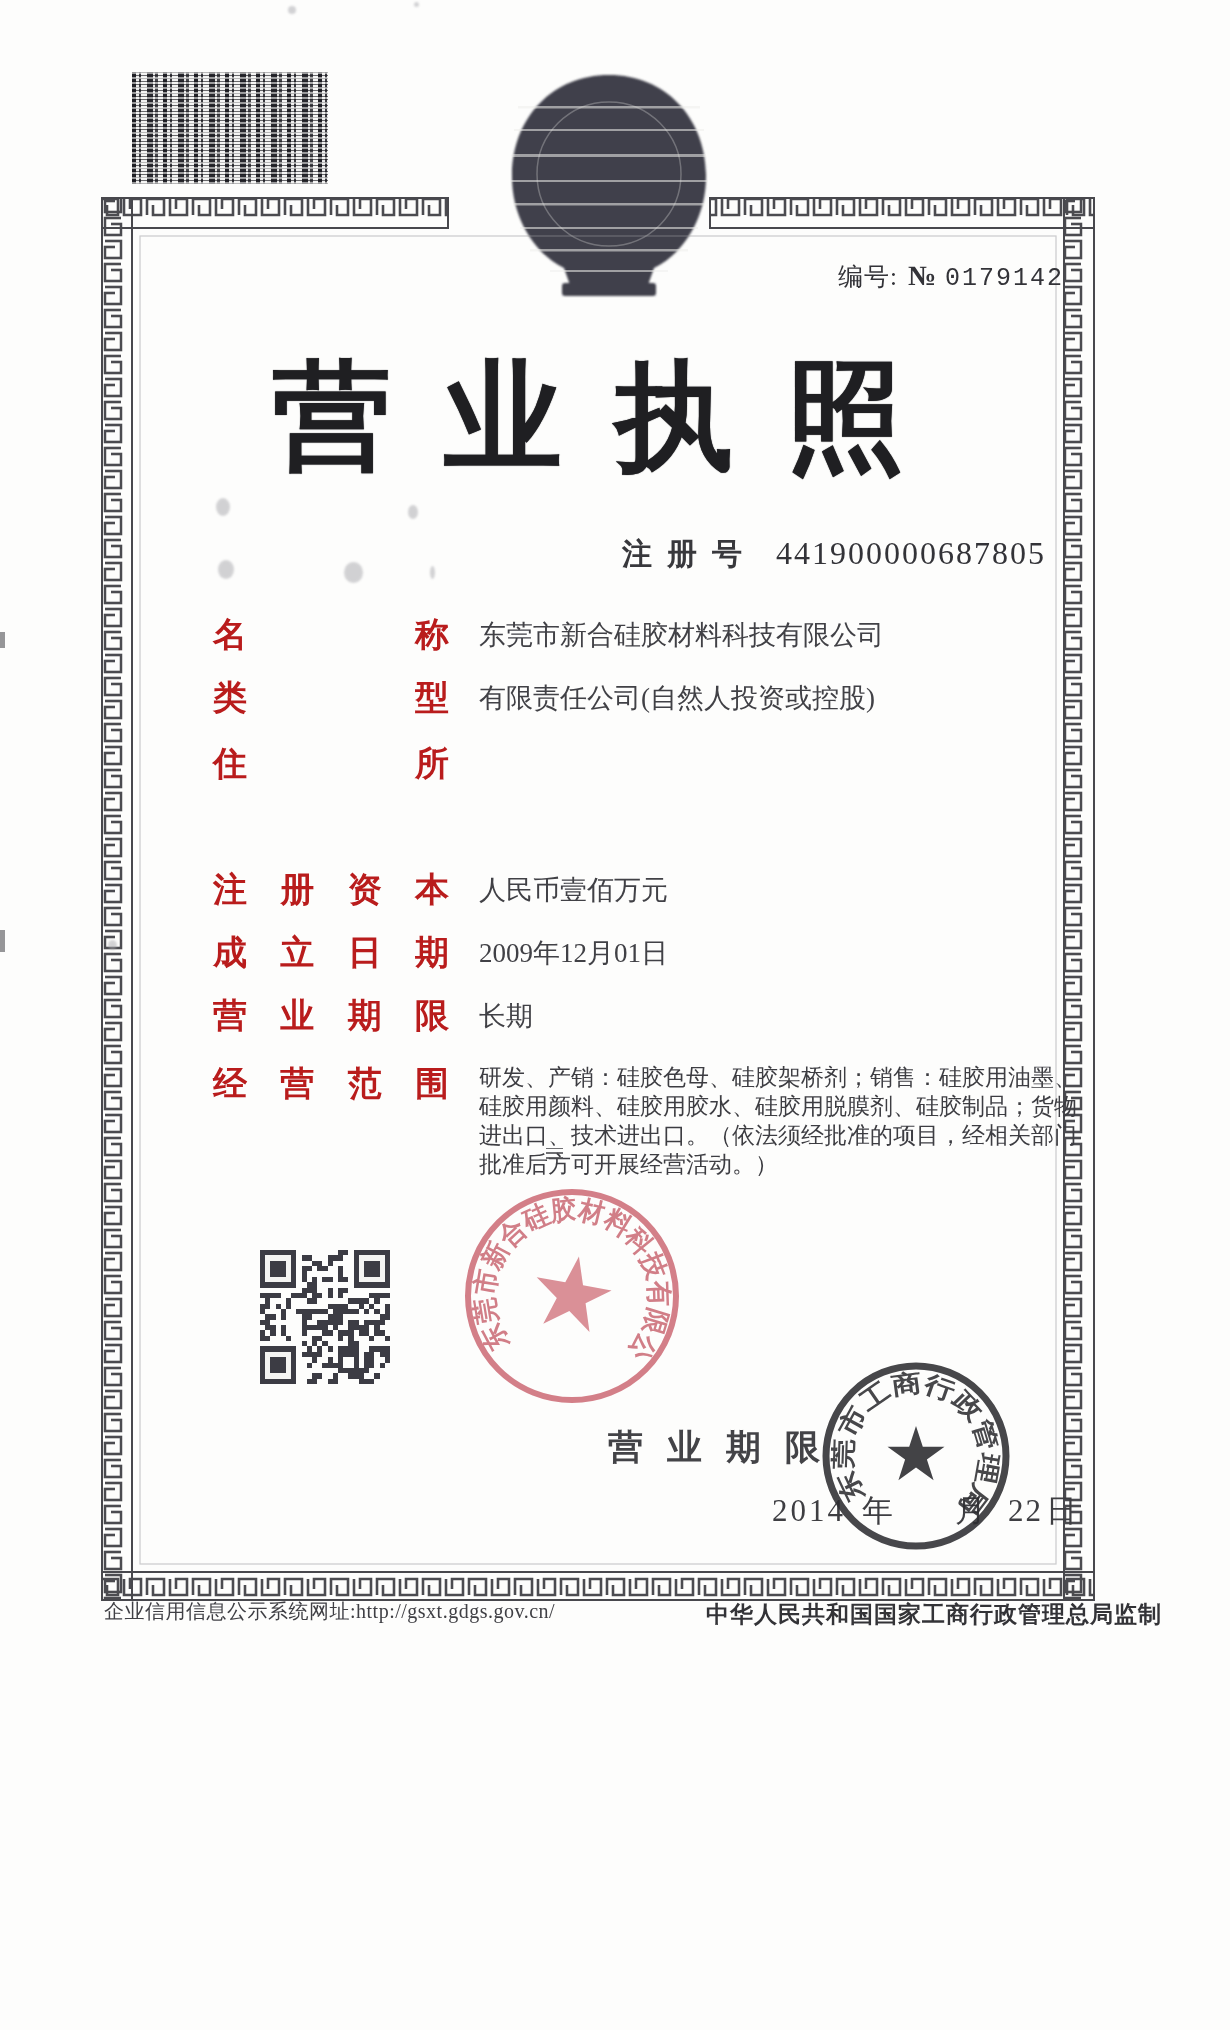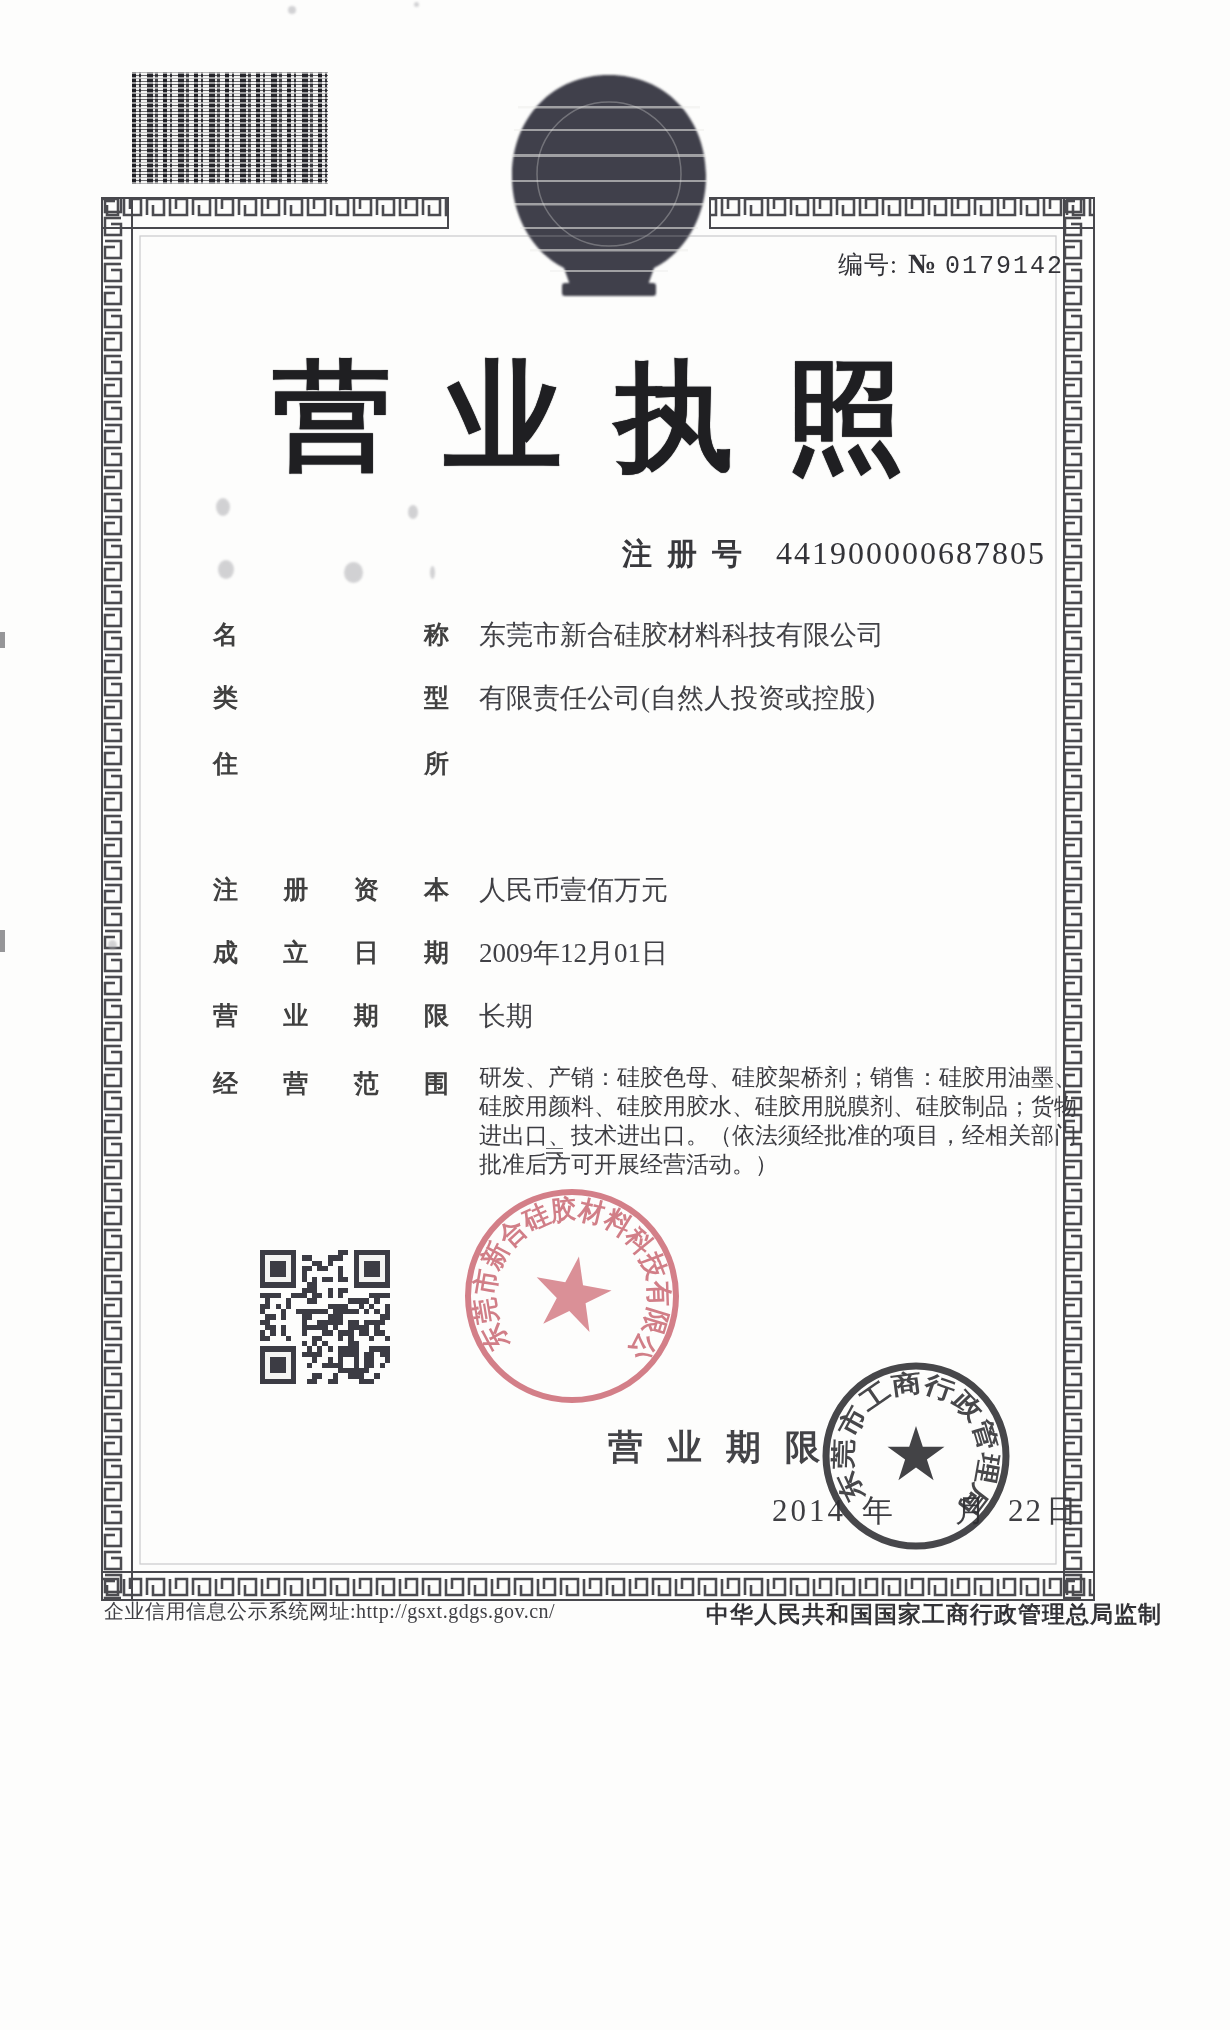--- a/index.html
+++ b/index.html
@@ -19,39 +19,39 @@
         rgba(24,24,30,.92) 15px 21px, rgba(24,24,30,.10) 21px 23px,
         rgba(24,24,30,.80) 23px 26px, rgba(24,24,30,.04) 26px 31px),
       repeating-linear-gradient(0deg, rgba(30,30,36,.65) 0 1px, rgba(0,0,0,0) 1px 3px);
     filter:blur(.4px);
   }
   
   .emblem{position:absolute;left:506px;top:70px;width:206px;height:232px;}
   
   .frame{position:absolute;left:98px;top:192px;width:1000px;height:1413px;}
   
-  .serial{position:absolute;left:838px;top:248px;font-size:25px;color:#333338;letter-spacing:1px;white-space:nowrap;}
+  .serial{position:absolute;left:838px;top:260px;font-size:25px;color:#333338;letter-spacing:1px;white-space:nowrap;}
   .serial .no{font-weight:bold;font-size:28px;margin:0 8px 0 10px;}
   .serial .num{font-family:"Liberation Mono", monospace;font-size:25px;letter-spacing:2px;}
   
   .title{
     position:absolute;left:115px;top:338px;width:1000px;text-align:center;
     font-family:"DejaVu Sans", sans-serif;font-weight:900;font-size:118px;
     letter-spacing:.45em;padding-right:.2em;color:#1f1f22;
     text-shadow:0 0 1px #1f1f22;white-space:nowrap;
   }
   
   .regline{position:absolute;left:622px;top:534px;white-space:nowrap;}
   .reglabel{font-size:30px;font-weight:700;letter-spacing:15px;color:#38383c;}
   .regnum{font-size:32px;letter-spacing:2px;margin-left:15px;color:#333338;}
   
   .row{position:absolute;left:213px;display:flex;align-items:flex-start;}
   .flabel{
     display:inline-block;width:236px;flex:0 0 236px;
-    font-size:25px;font-weight:700;color:#404040;
+    font-size:34px;font-weight:700;color:#b91c1c;
     text-align:justify;text-align-last:justify;line-height:44px;
     font-family:"Liberation Serif", serif;
   }
   .fvalue{margin-left:30px;font-size:27px;color:#414146;line-height:44px;white-space:nowrap;}
   .row-scope .fvalue{white-space:normal;width:604px;font-size:23px;line-height:29px;margin-top:1px;color:#3d3d42;}
   
   .qr{position:absolute;left:260px;top:1250px;width:130px;height:134px;}
   .qr svg{width:100%;height:100%;}
   
   .seal-red{position:absolute;left:450px;top:1174px;width:244px;height:244px;z-index:5;}

